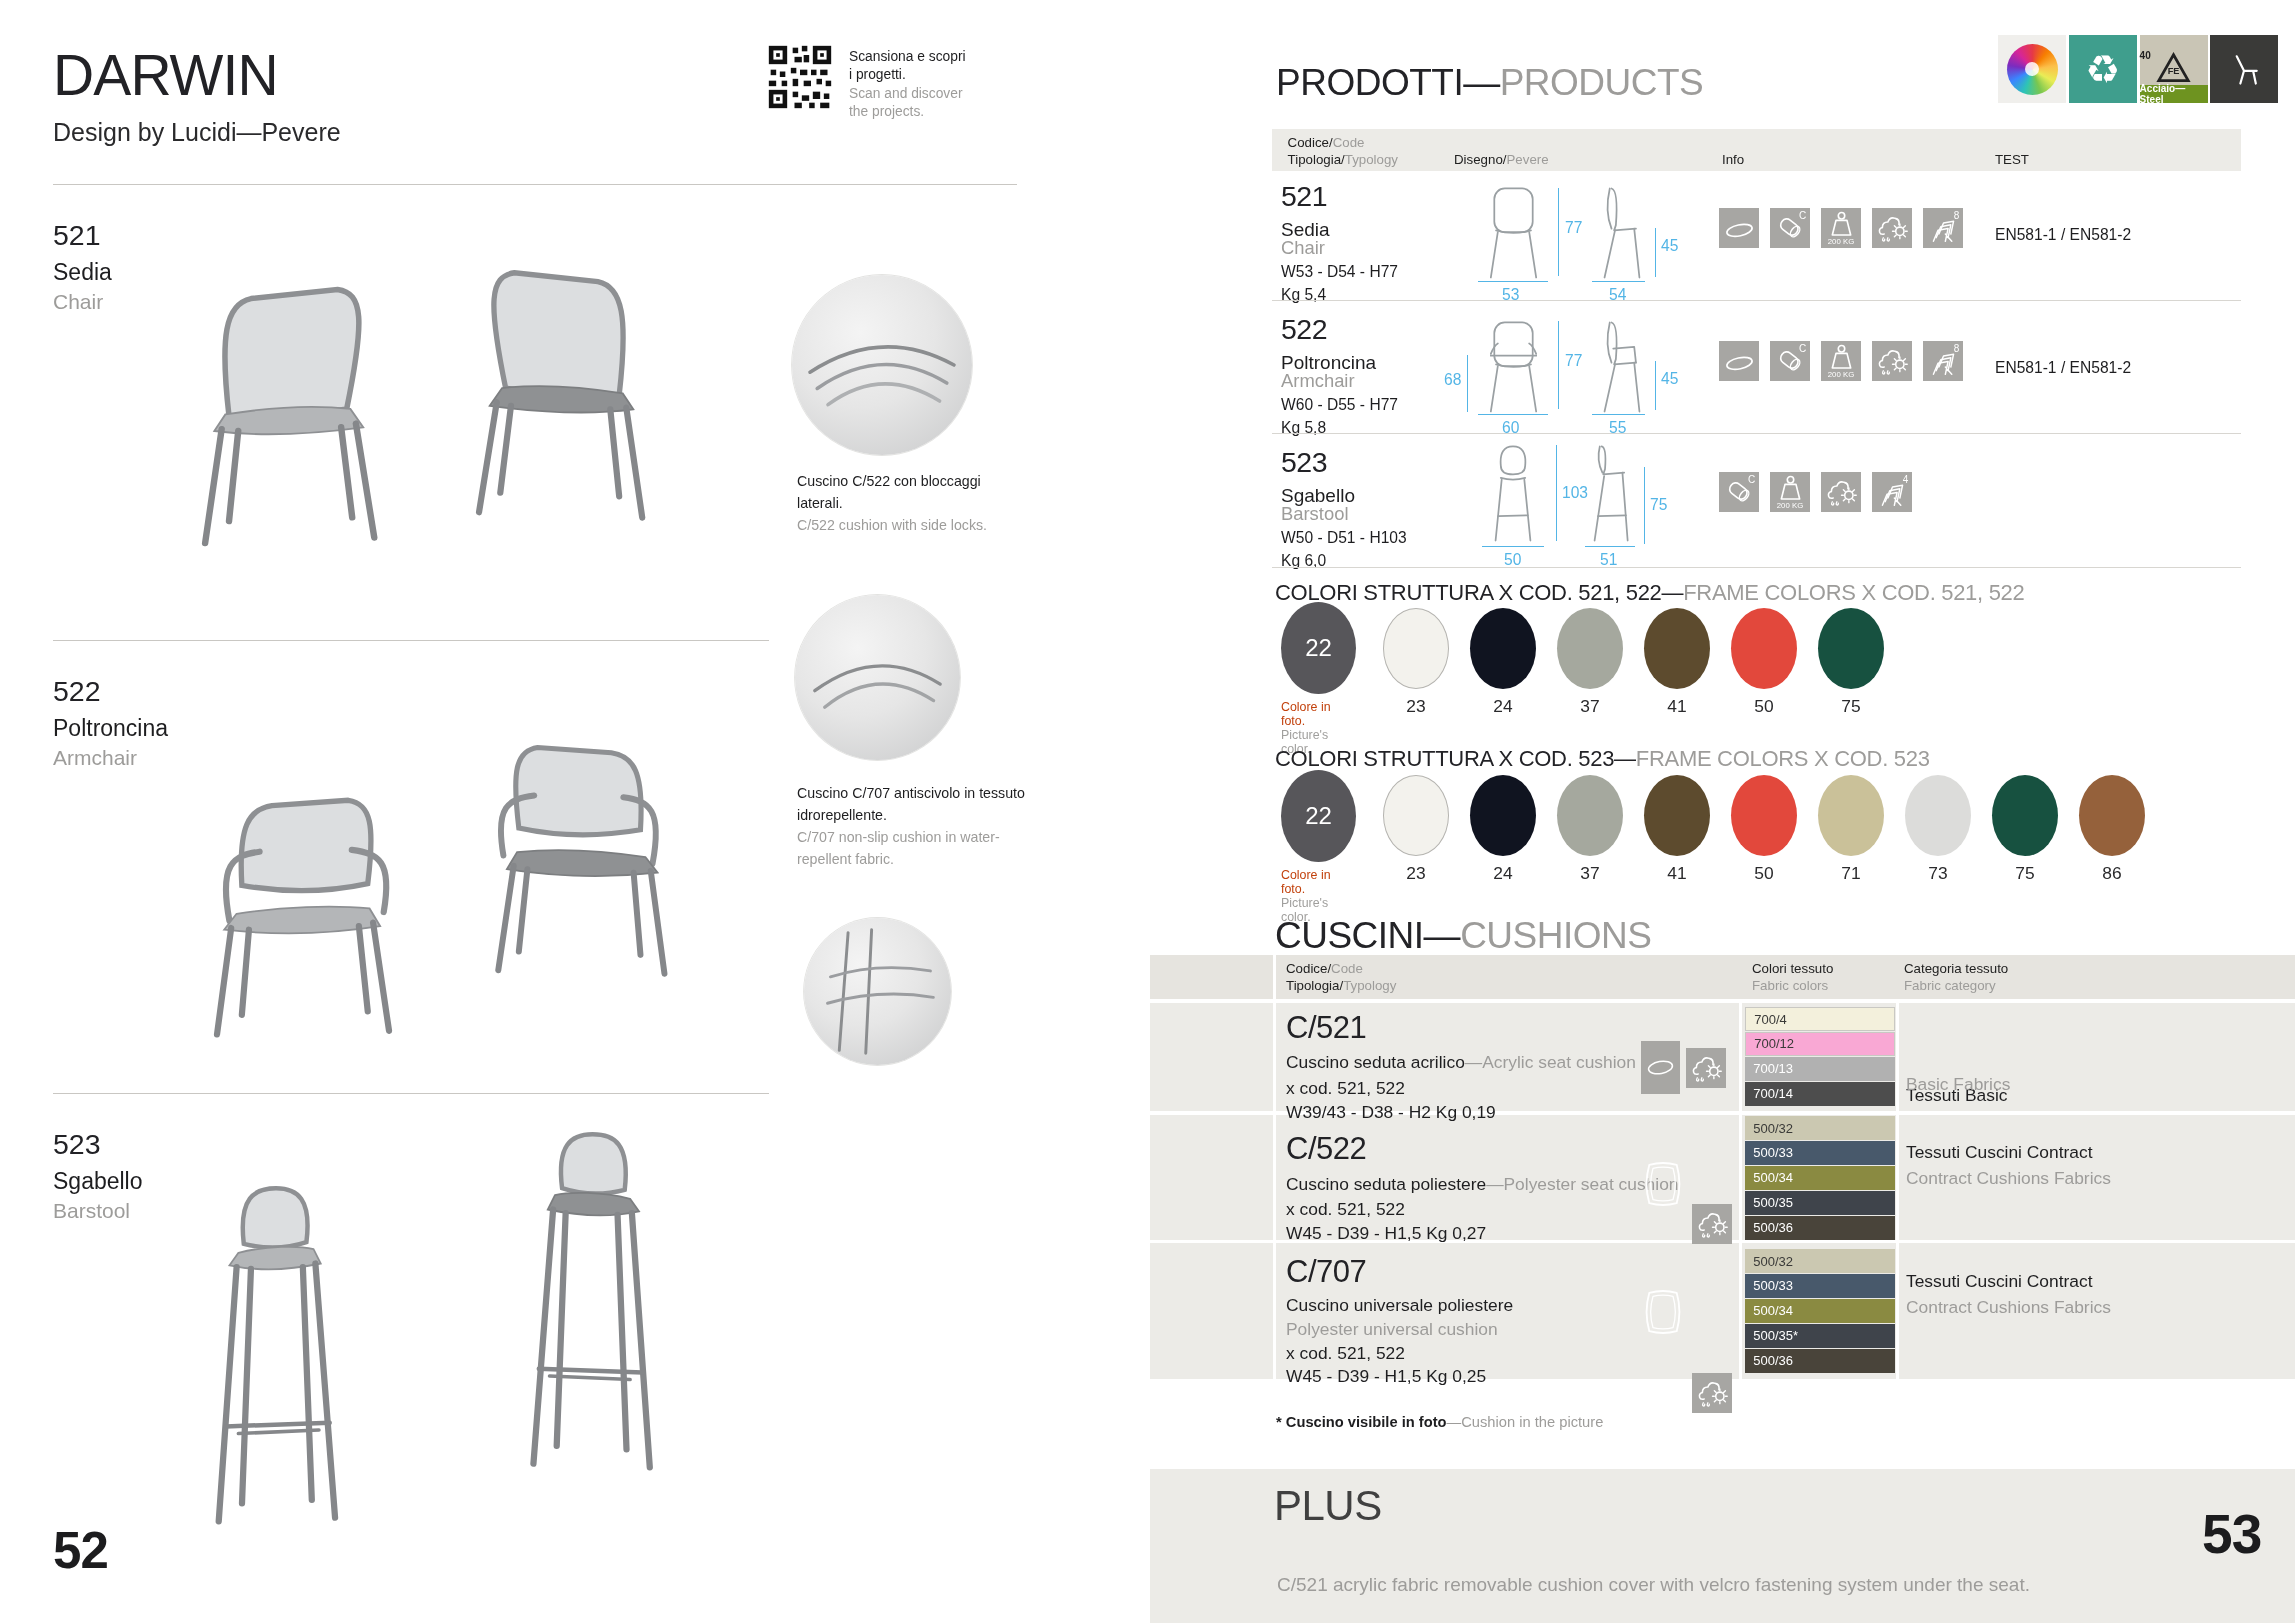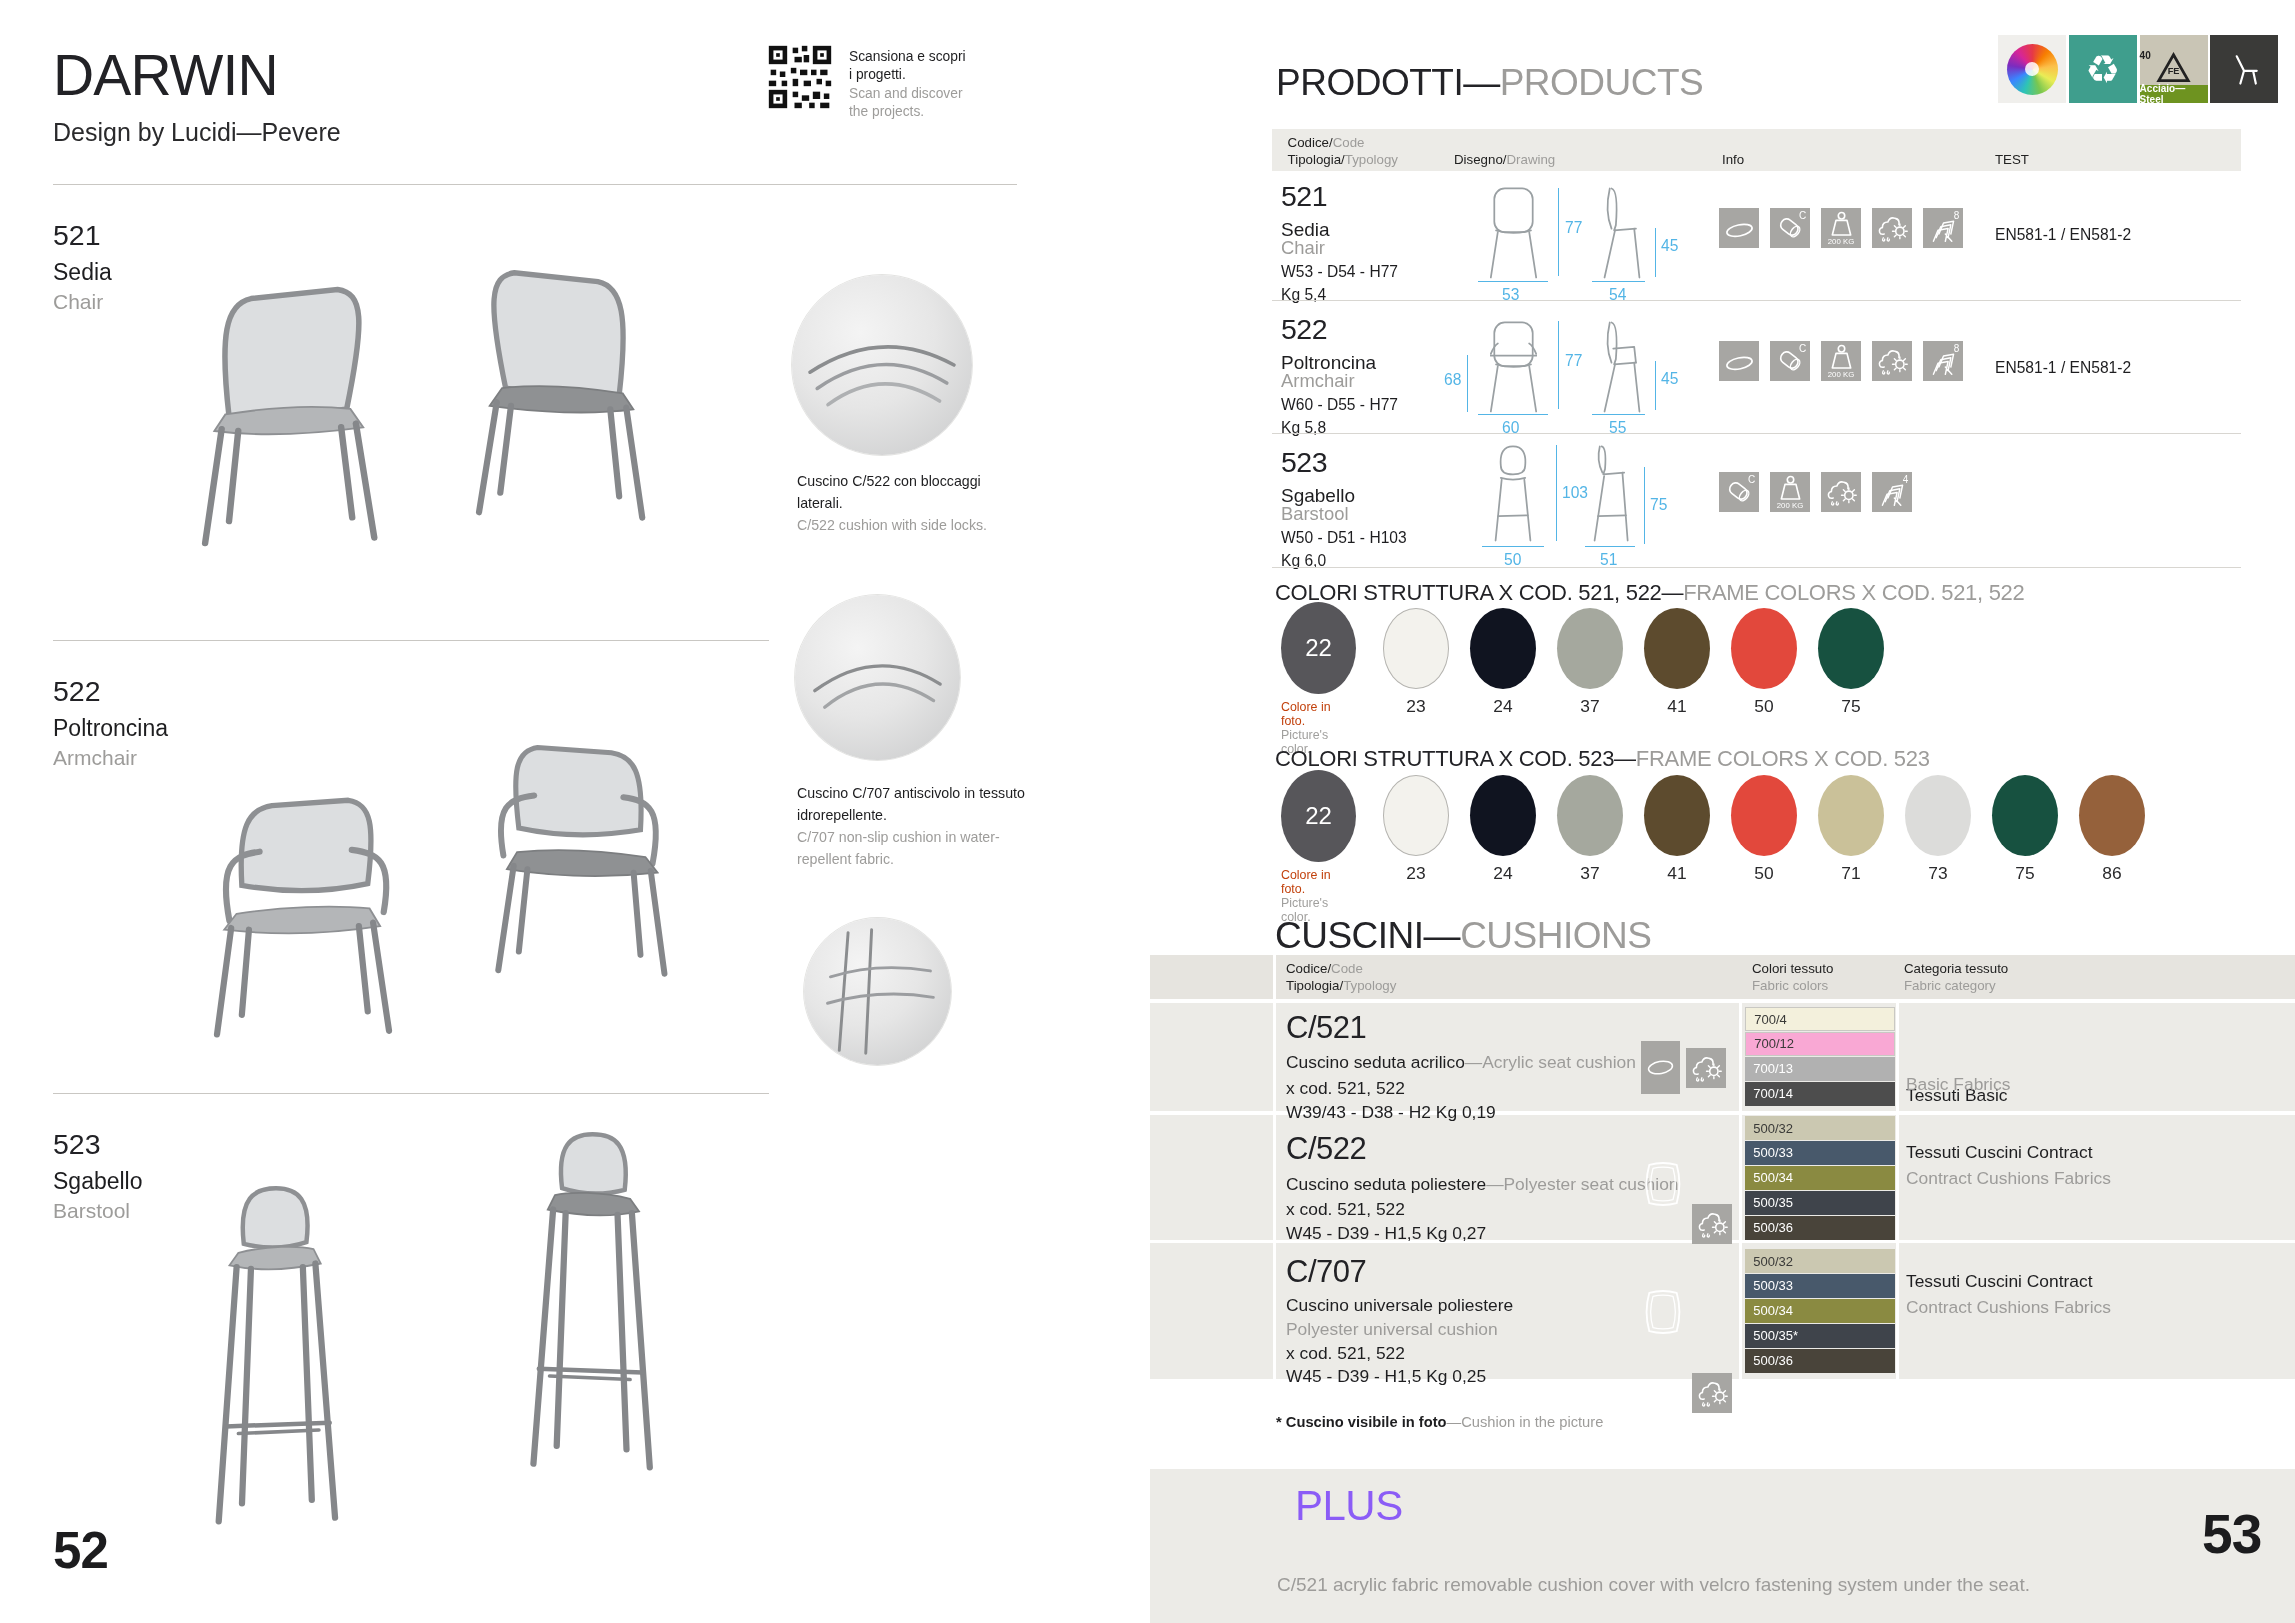--- a/index.html
+++ b/index.html
@@ -262,21 +262,21 @@
   <div class="abs" style="left:1276px;top:62px;">
     <span class="h1">PRODOTTI—</span><span class="h1" style="color:#9d9c9a;">PRODUCTS</span>
   </div>
 
   <div class="band" style="left:1272px;top:129px;width:969px;height:42px;">
     <div class="abs thead" style="left:15.6px;top:4.6px;">
       <span>Codice/</span><span class="gray">Code</span><br>
       <span>Tipologia/</span><span class="gray">Typology</span>
     </div>
     <div class="abs thead" style="left:182px;top:22px;">
-      <span>Disegno/</span><span class="gray">Drawing</span>
+      <span>Disegno/</span><span class="gray">Pevere</span>
     </div>
     <div class="abs thead" style="left:450px;top:22px;">Info</div>
     <div class="abs thead" style="left:723px;top:22px;">TEST</div>
   </div>
 
   <div>
     <div class="abs ptitle" style="left:1281px;top:180px;">521</div>
     <div class="abs pit" style="left:1281px;top:213px;">Sedia</div>
     <div class="abs pen" style="left:1281px;top:237px;">Chair</div>
     <div class="abs rowtxt" style="left:1281px;top:263px;">W53 - D54 - H77</div>
@@ -692,19 +692,19 @@
     </div>
     <div class="abs cushline" style="left:1906px;top:1271px;">Tessuti Cuscini Contract</div>
     <div class="abs cushline gray" style="left:1906px;top:1297px;">Contract Cushions Fabrics</div>
   </div>
 
   <div class="abs" style="left:1276px;top:1414px;font-size:14.7px;">
     <span style="font-weight:bold;">* Cuscino visibile in foto</span><span class="gray">—</span><span class="gray">Cushion in the picture</span>
   </div>
 
   <div class="band" style="left:1150px;top:1469px;width:1146px;height:154px;">
-    <div class="abs" style="left:145px;top:13px;font-size:42px;letter-spacing:-0.5px;color:#8b5cf6;">PLUS</div>
+    <div class="abs" style="left:124px;top:13px;font-size:42px;letter-spacing:-0.5px;color:#404040;">PLUS</div>
     <div class="abs" style="left:127px;top:105px;font-size:19px;color:#9d9c9a;">C/521 acrylic fabric removable cushion cover with velcro fastening system under the seat.</div>
     <div class="abs pagenum" style="left:1052px;top:33px;font-size:55px;">53</div>
   </div>
 
 </div>
 
 
 </body></html>

